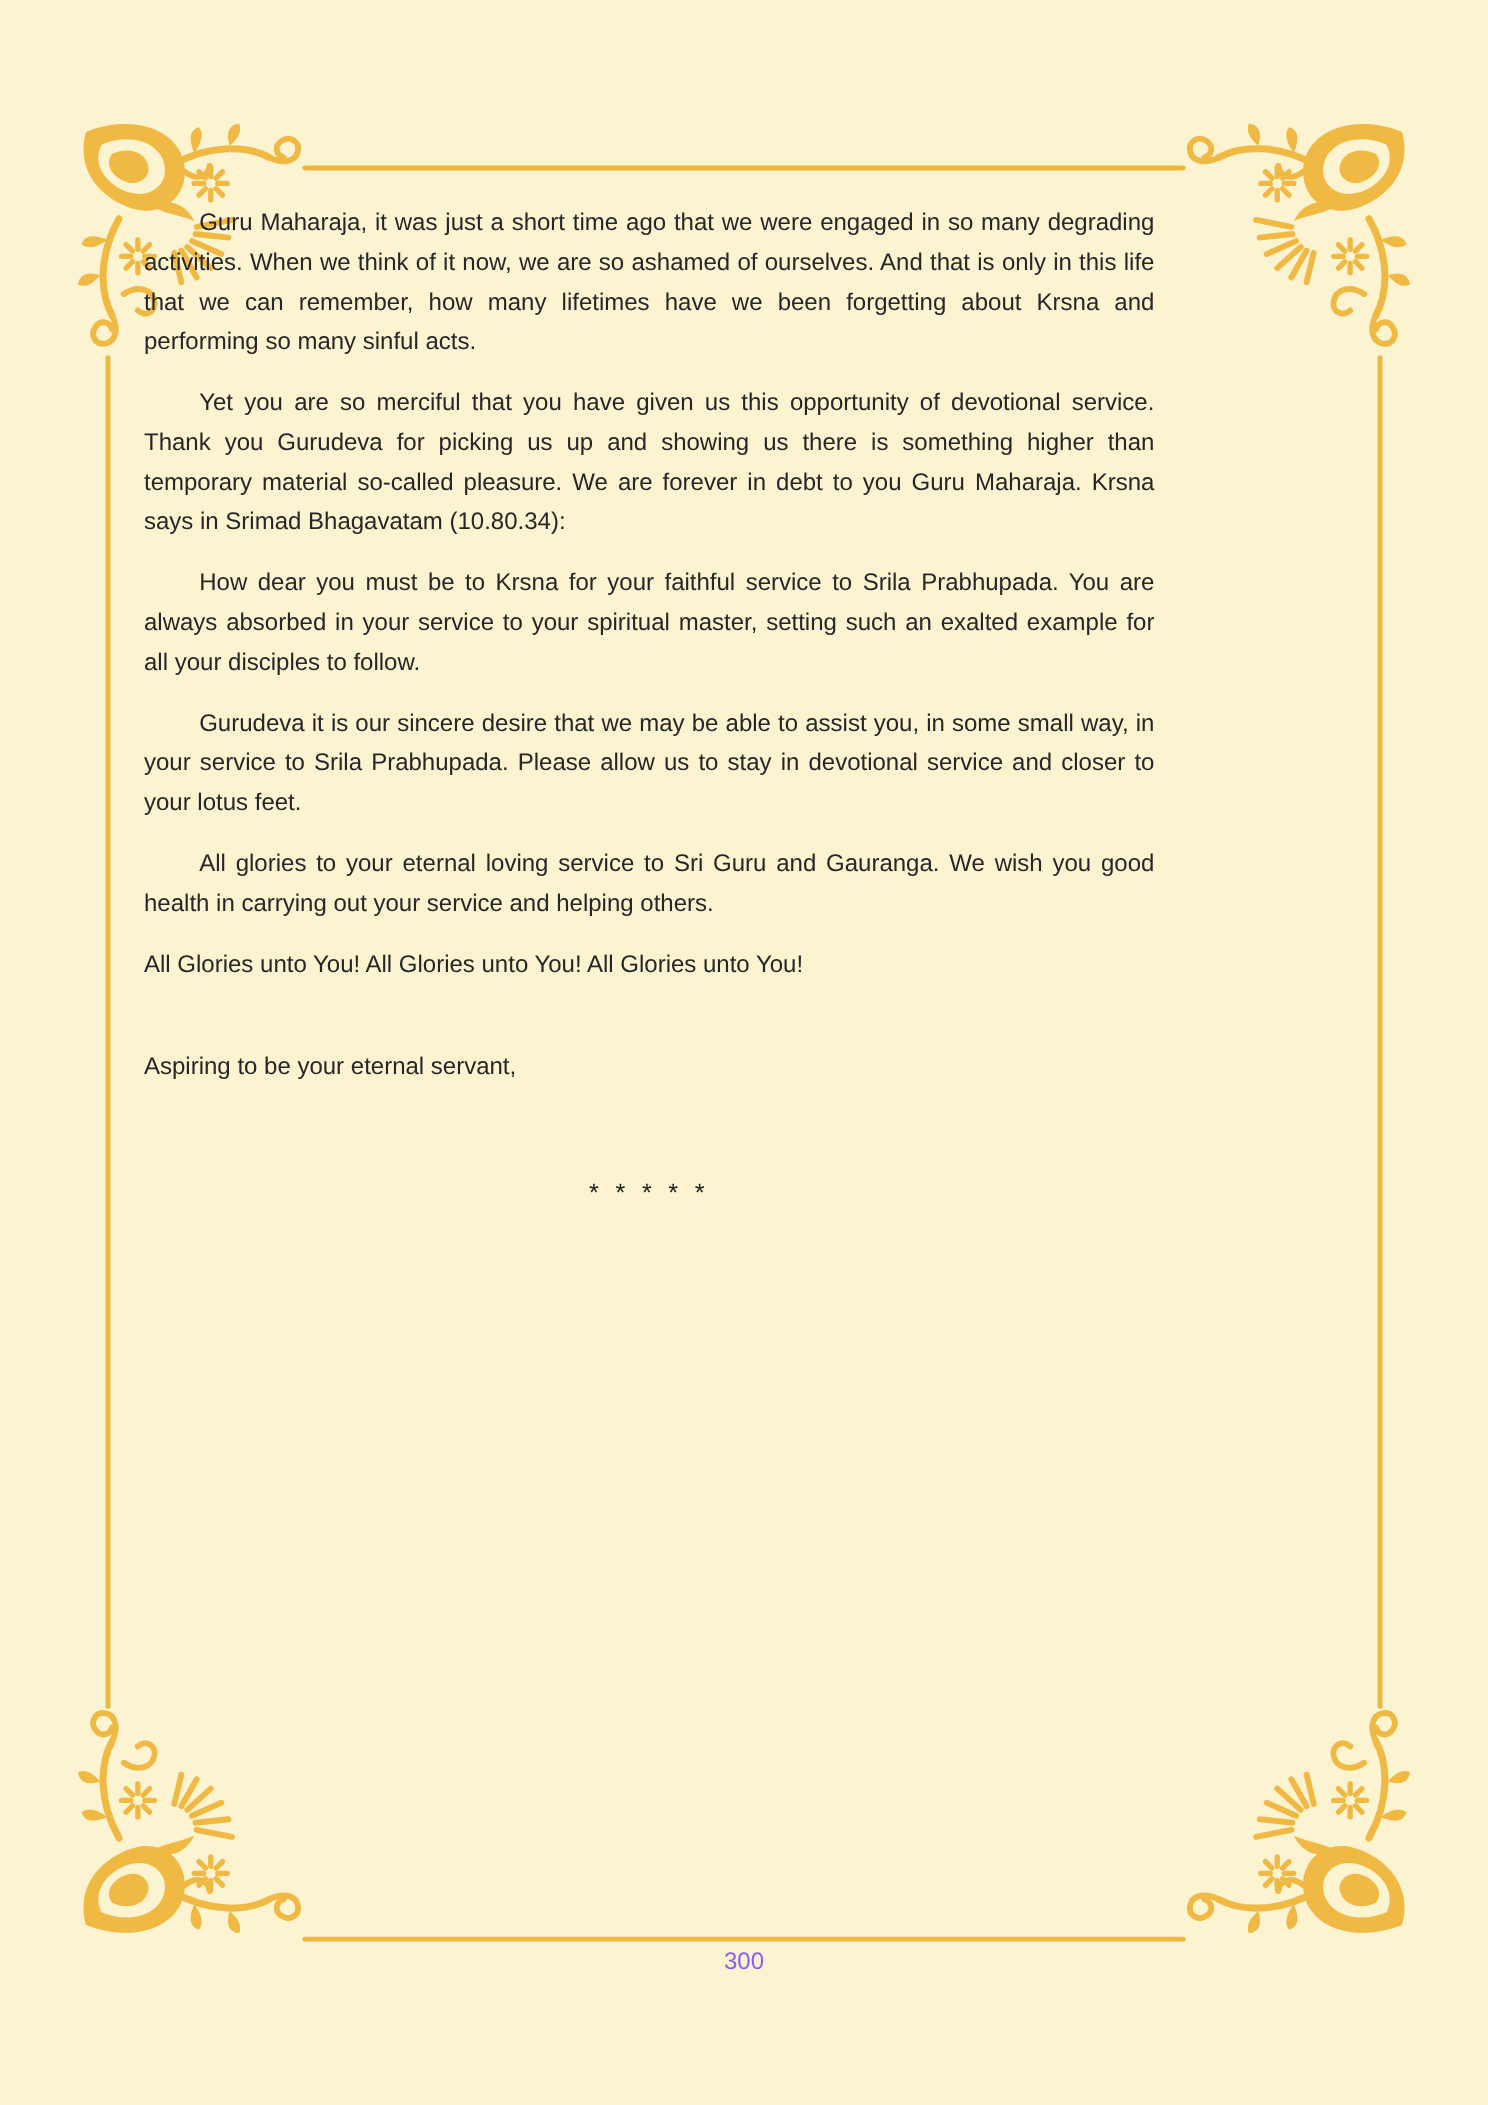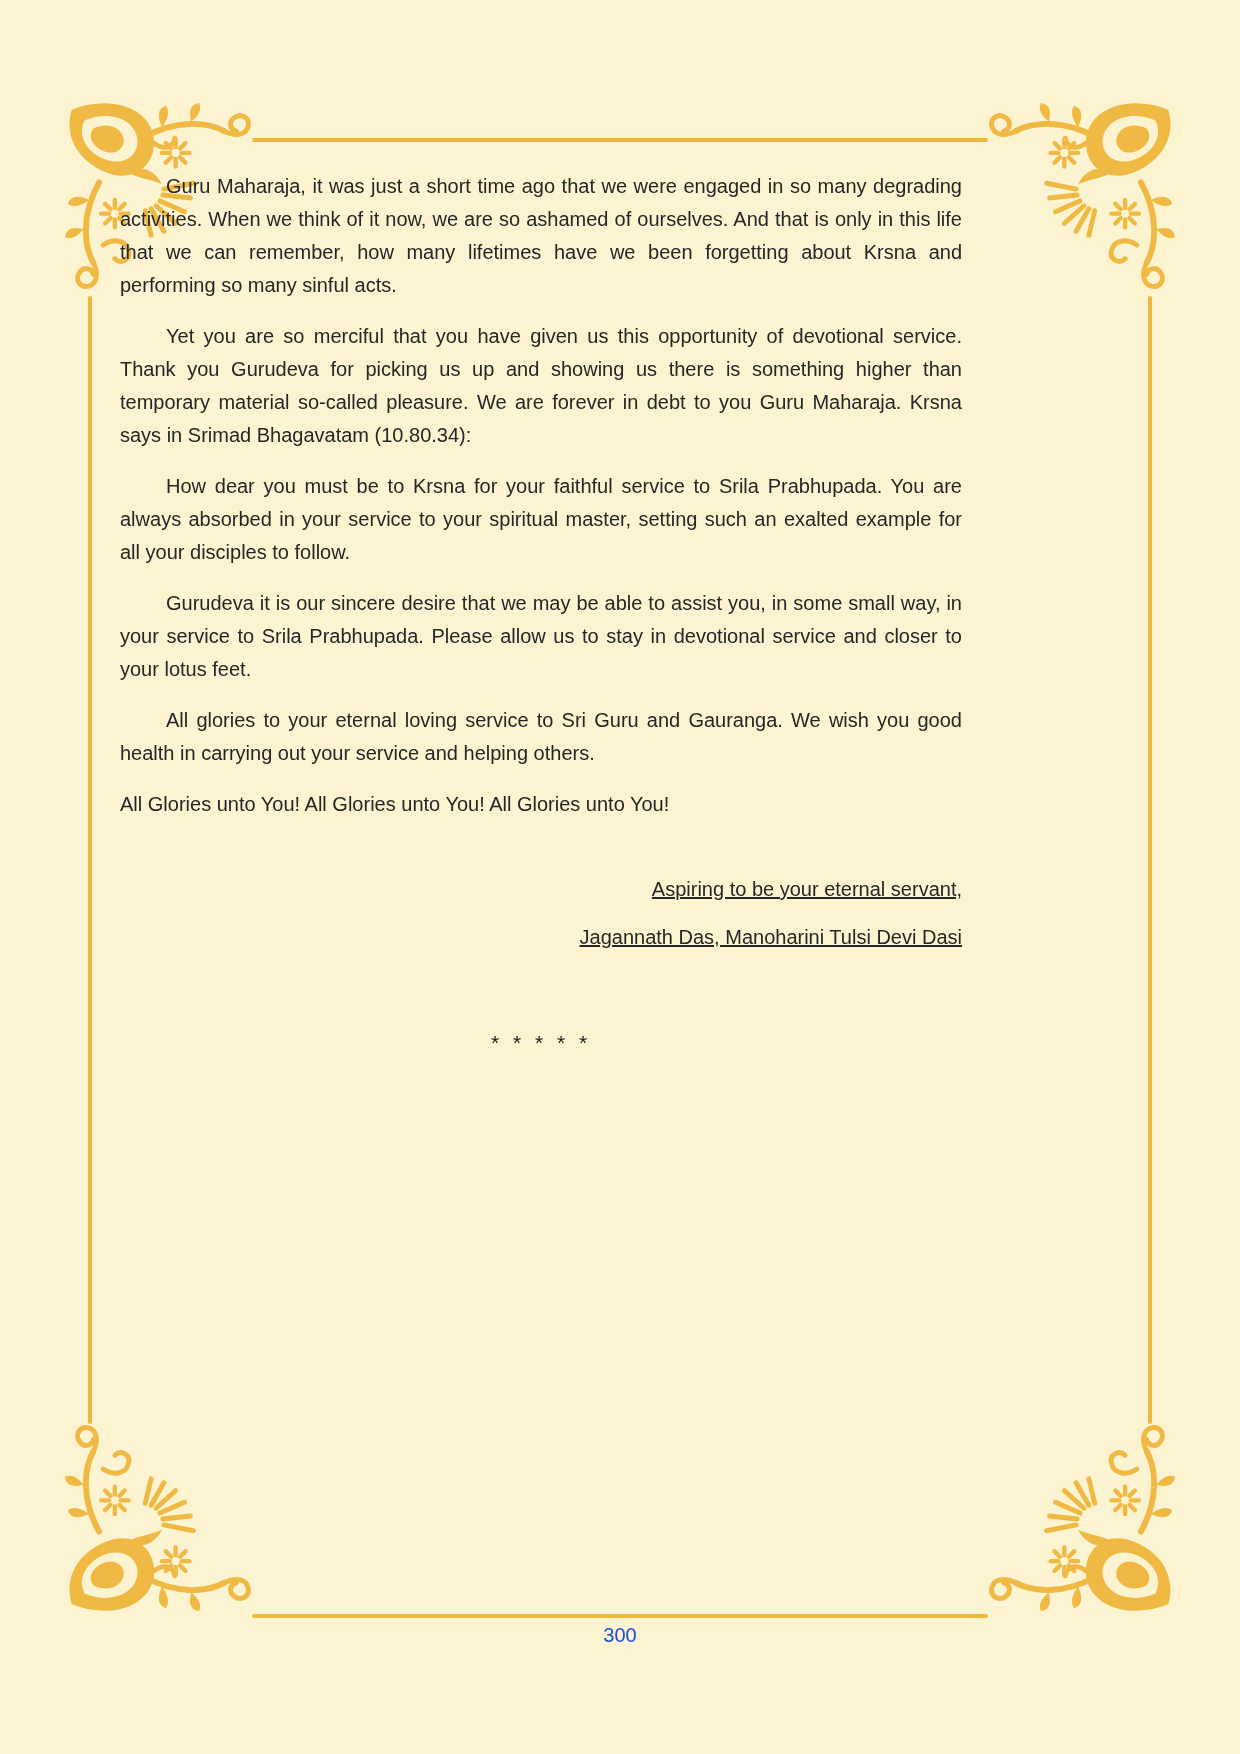--- a/index.html
+++ b/index.html
@@ -45,37 +45,36 @@
     margin: 0 0 18px 0;
     text-align: justify;
     text-indent: 46px;
   }
   .para.quote { margin-bottom: 48px; }
   .para.noindent { text-indent: 0; text-align: left; }
   .signature { margin-top: 52px; }
   .signature p {
     margin: 0 0 15px 0;
     text-indent: 0;
-    text-align: right;
-    text-decoration: underline;
+    text-align: left;
   }
   .separator {
     margin-top: 72px;
     text-align: center;
     font-size: 21px;
     letter-spacing: 4px;
     color: #1d1d1d;
   }
   .page-number {
     position: absolute;
     left: 0; right: 0;
     top: 1624px;
     text-align: center;
     font-size: 20px;
-    color: #1d4ed8;
+    color: #8b5cf6;
   }
   .defs-holder { position: absolute; width: 0; height: 0; overflow: hidden; }
 </style>
 </head>
 <body>
 
 <svg class="defs-holder" aria-hidden="true">
   <defs>
     <g id="corner-flourish">
 
@@ -161,20 +160,19 @@
   <div class="content">
     <p class="para">Guru Maharaja, it was just a short time ago that we were engaged in so many degrading activities. When we think of it now, we are so ashamed of ourselves. And that is only in this life that we can remember, how many lifetimes have we been forgetting about Krsna and performing so many sinful acts.</p>
     <p class="para">Yet you are so merciful that you have given us this opportunity of devotional service. Thank you Gurudeva for picking us up and showing us there is something higher than temporary material so-called pleasure. We are forever in debt to you Guru Maharaja. Krsna says in Srimad Bhagavatam (10.80.34):</p>
     <p class="para">How dear you must be to Krsna for your faithful service to Srila Prabhupada. You are always absorbed in your service to your spiritual master, setting such an exalted example for all your disciples to follow.</p>
     <p class="para">Gurudeva it is our sincere desire that we may be able to assist you, in some small way, in your service to Srila Prabhupada. Please allow us to stay in devotional service and closer to your lotus feet.</p>
     <p class="para">All glories to your eternal loving service to Sri Guru and Gauranga. We wish you good health in carrying out your service and helping others.</p>
     <p class="para noindent">All Glories unto You! All Glories unto You! All Glories unto You!</p>
 
     <div class="signature">
       <p>Aspiring to be your eternal servant,</p>
-      <p>Jagannath Das, Manoharini Tulsi Devi Dasi</p>
     </div>
 
     <div class="separator">* * * * *</div>
   </div>
 
   <div class="page-number">300</div>
 </div>
 
 </body></html>

